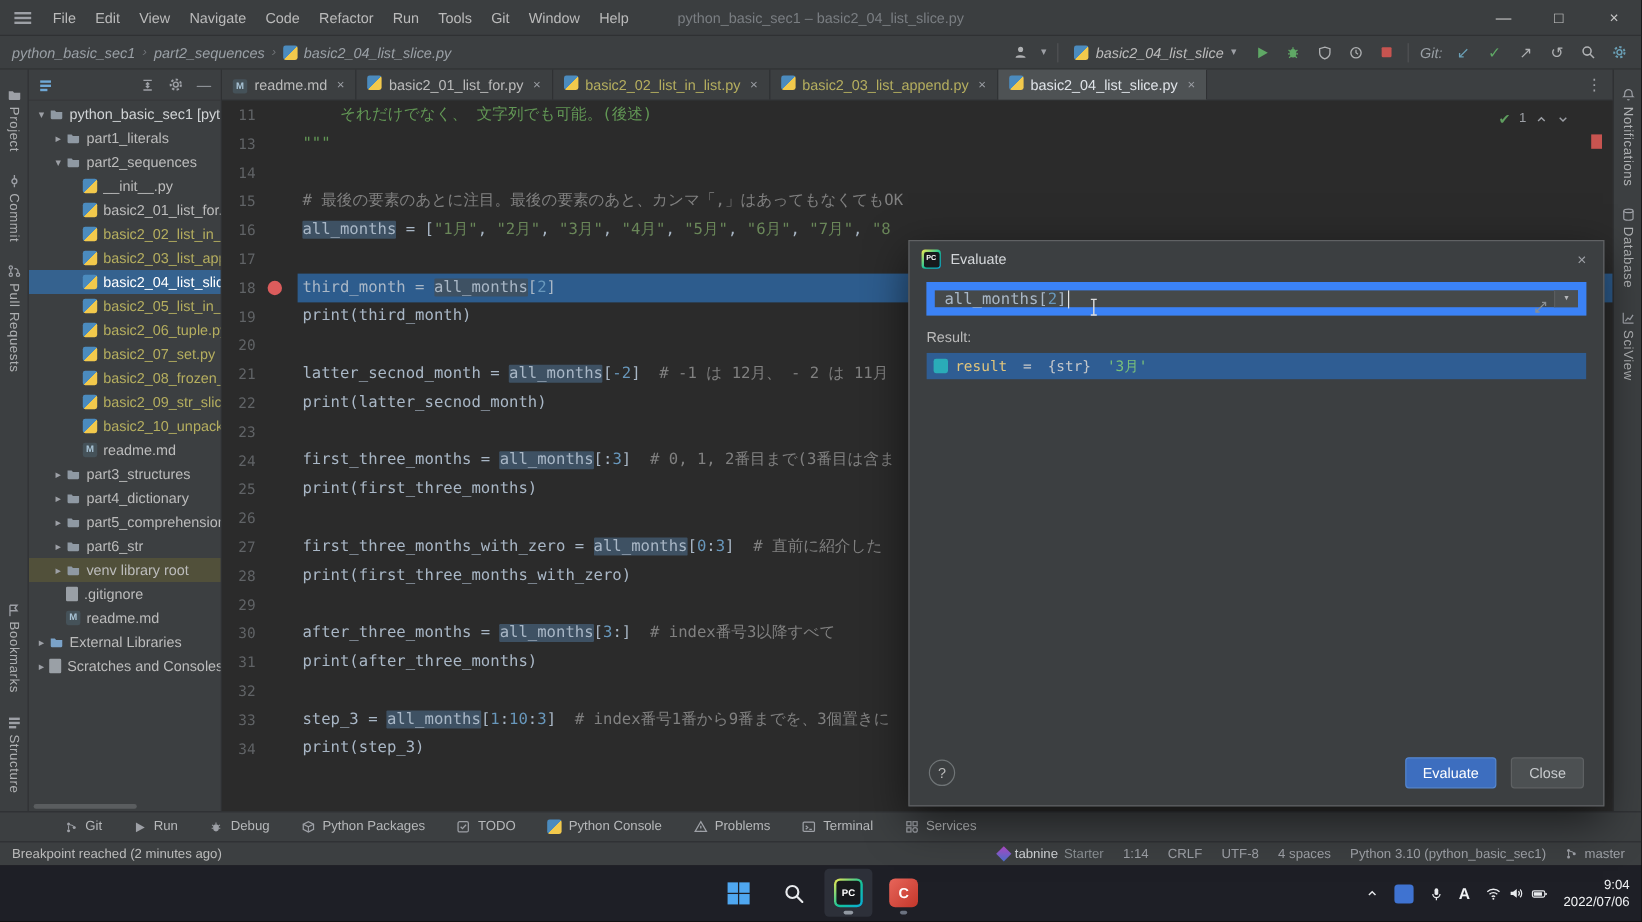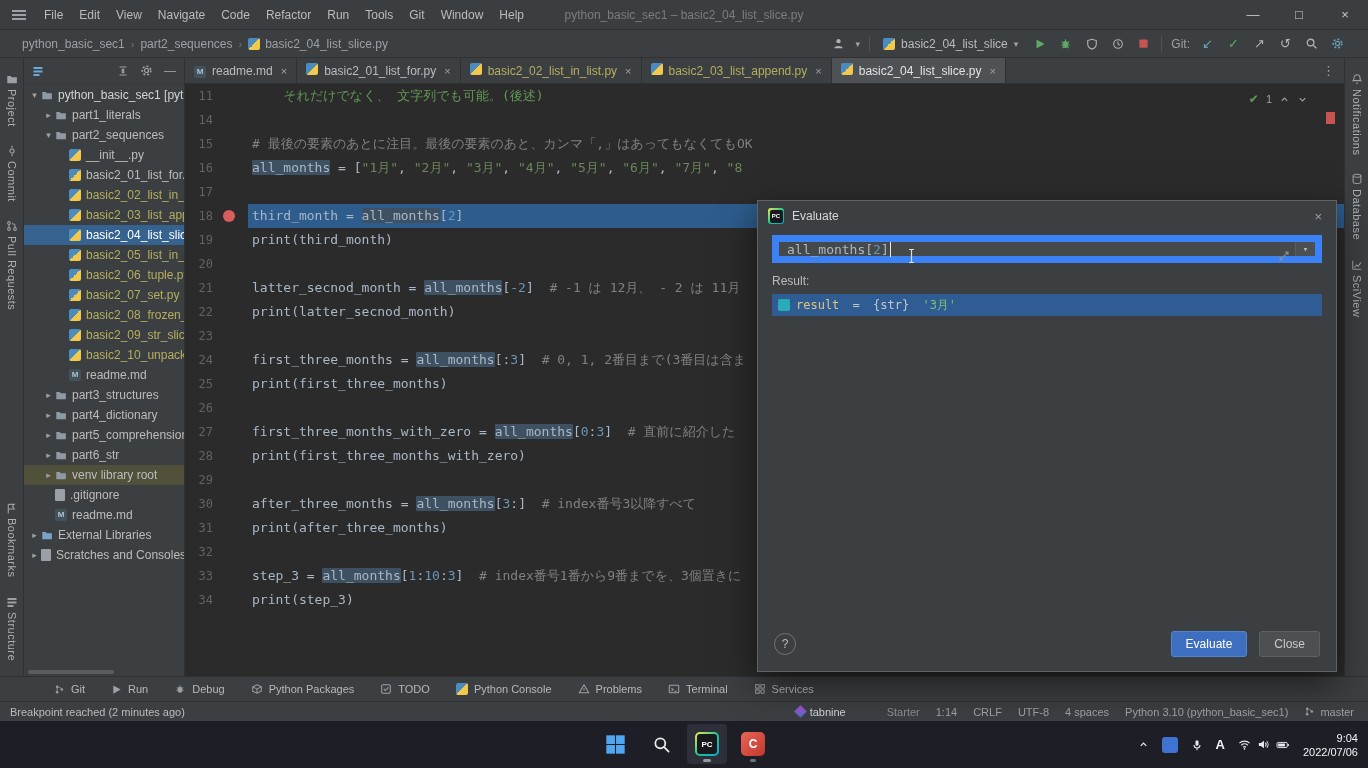--- a/index.html
+++ b/index.html
@@ -16,21 +16,21 @@
   .titlebar { position:absolute; left:0; top:0; right:0; height:30px; background:#3b3e40; border-bottom:1px solid #2f3133; display:flex; align-items:center; }
   .burger { width:14px; height:10px; margin:0 10px 0 12px; display:inline-block; border-top:2px solid #9da0a6; border-bottom:2px solid #9da0a6; position:relative; }
   .burger::after { content:""; position:absolute; left:0; right:0; top:2px; height:2px; background:#9da0a6; }
   .menus { display:flex; height:30px; }
   .menu-item { padding:0 8px; line-height:30px; color:#bbbbbb; }
   .win-title { position:absolute; left:0; right:0; text-align:center; color:#7a7e82; pointer-events:none; }
   .win-controls { margin-left:auto; display:flex; height:30px; }
   .win-btn { width:46px; text-align:center; line-height:30px; color:#c8c8c8; font-size:13px; }
 
   
-  .navbar { position:absolute; top:30px; left:0; right:0; height:28px; background:#3c3f41; border-bottom:1px solid #2f3133; display:flex; align-items:center; padding:0 22px; }
+  .navbar { position:absolute; top:30px; left:0; right:0; height:28px; background:#3c3f41; border-bottom:1px solid #2f3133; display:flex; align-items:center; padding:0 10px;font-style:italic; }
   .crumbs { display:flex; align-items:center; gap:6px; color:#9aa0a6; }
   .crumb { display:flex; align-items:center; gap:5px; }
   .crumb-sep { color:#6f7377; font-size:11px; }
   .nav-right { margin-left:auto; display:flex; align-items:center; gap:9px; }
   .nav-ico { width:17px; height:17px; display:flex; align-items:center; justify-content:center; color:#afb1b3; font-size:13px; }
   .nav-ico.green { color:#5fa865; }
   .nav-ico.red { color:#c75450; }
   .nav-ico.blue { color:#6a9fb5; }
   .chev { color:#9da0a6; font-size:9px; }
   .divider-v { width:1px; height:16px; background:#515355; }
@@ -134,21 +134,21 @@
   .bb-ico { color:#9da0a6; display:flex; }
 
   
   .statusbar { position:absolute; left:0; right:0; top:701px; height:20px; background:#3c3f41; border-top:1px solid #2f3133;
                display:flex; align-items:center; padding:0 14px 0 10px; font-size:11px; color:#9da0a6; }
   .sb-msg { color:#bbbbbb; }
   .sb-right { margin-left:auto; display:flex; align-items:center; gap:16px; }
   .sb-item { display:flex; align-items:center; gap:5px; }
   .tabnine-ico { width:9px; height:9px; transform:rotate(45deg); background:linear-gradient(135deg,#b44bcb,#4b6ecb); flex:none; }
   .tn-name { color:#d0d3d6; }
-  .tn-plan { color:#8a8f93;margin-left:36px; }
+  .tn-plan { color:#8a8f93; }
   .branch-ico { display:flex; color:#9da0a6; }
 
   
   .taskbar { position:absolute; left:0; right:0; top:721px; height:47px; background:#1e1f26; }
   .tb-center { position:absolute; left:50%; top:3px; transform:translateX(-50%); display:flex; gap:6px; }
   .tb-slot { width:40px; height:40px; border-radius:4px; display:flex; align-items:center; justify-content:center; position:relative; }
   .tb-slot.active { background:#2d3039; }
   .tb-slot.active::after, .tb-slot.running::after { content:""; position:absolute; bottom:2px; left:50%; transform:translateX(-50%); width:8px; height:3px; border-radius:2px; background:#9198a1; }
   .tb-slot.running::after { width:6px; background:#6b7280; }
   .pc-outer { width:24px; height:24px; border-radius:5px; padding:2px; background:linear-gradient(135deg,#f5e94f,#15c39a 55%,#07aadb); }
@@ -557,20 +557,21 @@
           <span>basic2_04_list_slice.py</span>
           <span class="tclose">×</span>
         </div>
       </div>
     <span class="tab-more">⋮</span>
   </div>
 
   <div class="editor">
     <div id="codelines">
         <div class="line"><div class="gutter"><span class="num">11</span><span class="bpslot"></span></div><div class="code"><span class="tk-d">    それだけでなく、 文字列でも可能。(後述)</span></div></div>
+        <div class="line"><div class="gutter"><span class="num">13</span><span class="bpslot"></span></div><div class="code"><span class="tk-d">"""</span></div></div>
         <div class="line"><div class="gutter"><span class="num">14</span><span class="bpslot"></span></div><div class="code"></div></div>
         <div class="line"><div class="gutter"><span class="num">15</span><span class="bpslot"></span></div><div class="code"><span class="tk-cm"># 最後の要素のあとに注目。最後の要素のあと、カンマ「,」はあってもなくてもOK</span></div></div>
         <div class="line"><div class="gutter"><span class="num">16</span><span class="bpslot"></span></div><div class="code"><span class="tk-hl">all_months</span><span class="tk-p"> = [</span><span class="tk-s">"1月"</span><span class="tk-p">, </span><span class="tk-s">"2月"</span><span class="tk-p">, </span><span class="tk-s">"3月"</span><span class="tk-p">, </span><span class="tk-s">"4月"</span><span class="tk-p">, </span><span class="tk-s">"5月"</span><span class="tk-p">, </span><span class="tk-s">"6月"</span><span class="tk-p">, </span><span class="tk-s">"7月"</span><span class="tk-p">, </span><span class="tk-s">"8</span></div></div>
         <div class="line"><div class="gutter"><span class="num">17</span><span class="bpslot"></span></div><div class="code"></div></div>
         <div class="line current"><div class="gutter"><span class="num">18</span><span class="bpslot"><span class="bp-dot"></span></span></div><div class="code"><span class="tk-p">third_month = </span><span class="tk-hl">all_months</span><span class="tk-p">[</span><span class="tk-n">2</span><span class="tk-p">]</span></div></div>
         <div class="line"><div class="gutter"><span class="num">19</span><span class="bpslot"></span></div><div class="code"><span class="tk-p">print(third_month)</span></div></div>
         <div class="line"><div class="gutter"><span class="num">20</span><span class="bpslot"></span></div><div class="code"></div></div>
         <div class="line"><div class="gutter"><span class="num">21</span><span class="bpslot"></span></div><div class="code"><span class="tk-p">latter_secnod_month = </span><span class="tk-hl">all_months</span><span class="tk-p">[</span><span class="tk-n">-2</span><span class="tk-p">]  </span><span class="tk-cm"># -1 は 12月、 - 2 は 11月</span></div></div>
         <div class="line"><div class="gutter"><span class="num">22</span><span class="bpslot"></span></div><div class="code"><span class="tk-p">print(latter_secnod_month)</span></div></div>
         <div class="line"><div class="gutter"><span class="num">23</span><span class="bpslot"></span></div><div class="code"></div></div>

